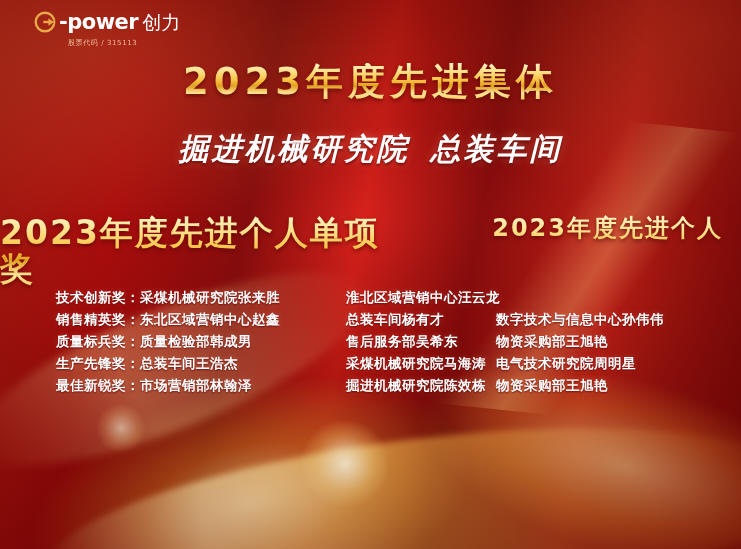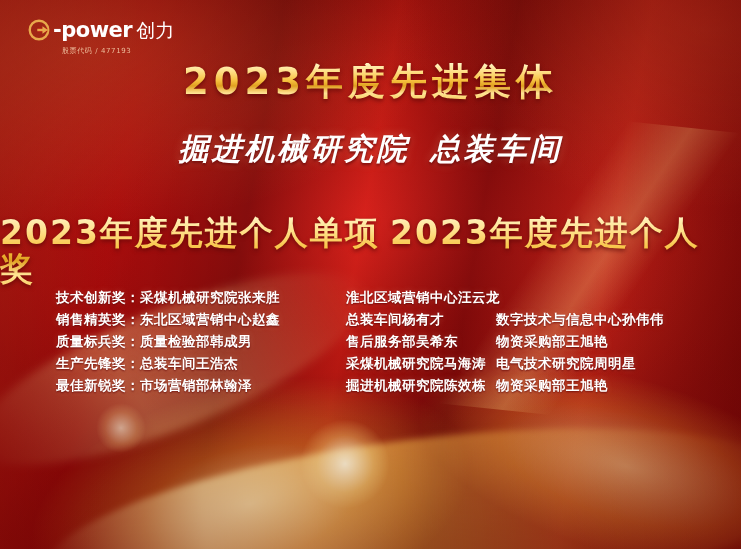--- a/index.html
+++ b/index.html
@@ -37,21 +37,21 @@
       background:linear-gradient(80deg, rgba(255,220,140,0) 0%, rgba(255,215,140,.40) 40%, rgba(255,180,70,0) 100%);
       transform:rotate(-22deg);border-radius:50%;filter:blur(4px);}
   .streak{position:absolute;right:-30px;top:120px;width:330px;height:300px;mix-blend-mode:screen;
       background:linear-gradient(118deg, rgba(255,200,110,0) 35%, rgba(255,205,120,.30) 48%, rgba(255,180,80,0) 58%);
       transform:rotate(6deg);pointer-events:none;}
   .sparkle{position:absolute;pointer-events:none;mix-blend-mode:screen;
       background:radial-gradient(circle, rgba(255,245,210,.95) 0%, rgba(255,200,110,.35) 45%, rgba(255,180,60,0) 70%);
       border-radius:50%;}
 
   
-  .logo{position:absolute;left:28px;top:11px;width:200px;margin-top:8px;}
+  .logo{position:absolute;left:34px;top:11px;width:200px;}
   .logo-row{display:flex;align-items:center;gap:3px;}
   .logo-mark{width:22px;height:22px;flex:0 0 auto;}
   .logo-word{font-family:"DejaVu Sans","Liberation Sans",sans-serif;font-weight:bold;font-size:21px;
     letter-spacing:-.5px;color:#ffffff;line-height:1;}
   .logo-cn{font-family:"DejaVu Sans",sans-serif;font-weight:normal;font-size:19px;color:#ffffff;line-height:1;margin-left:1px;}
   .logo-sub{margin-top:5px;margin-left:34px;font-size:7px;color:#f3c9a6;letter-spacing:.6px;opacity:.92;}
 
   
   .gold{
     background:linear-gradient(180deg,#fff4c4 0%,#ffe08a 22%,#f6c03e 48%,#e0a020 62%,#ffe394 82%,#f8cd62 100%);
@@ -67,21 +67,21 @@
   .title-main{position:absolute;left:0;right:0;top:63px;text-align:center;
     font-size:37px;font-weight:bold;letter-spacing:5px;line-height:1;
     font-family:"DejaVu Sans",sans-serif;}
   .title-sub{position:absolute;left:0;right:0;top:136px;text-align:center;
     font-size:30px;font-weight:bold;letter-spacing:3px;line-height:1;
     font-family:Liberation Mono, monospace;font-style:italic;}
 
   .heads{position:absolute;left:0;right:0;top:215px;display:flex;}
   .head-l{flex:0 0 390px;text-align:left;font-size:33px;font-weight:bold;letter-spacing:2px;
     font-family:"DejaVu Sans",sans-serif;line-height:1.1;}
-  .head-r{flex:1;text-align:left;font-size:33px;font-weight:bold;letter-spacing:2px;
+  .head-r{flex:1;text-align:right;font-size:24px;font-weight:bold;letter-spacing:2px;
     font-family:"DejaVu Sans",sans-serif;line-height:1.1;padding-right:18px;}
 
   
   .lists{position:absolute;left:0;right:0;top:286px;display:flex;}
   .col-left{flex:0 0 340px;padding-left:56px;box-sizing:border-box;}
   .col-right{flex:1;padding-left:6px;box-sizing:border-box;}
   .entry{
     font-size:13.5px;font-weight:bold;line-height:22px;white-space:nowrap;
     font-family:"DejaVu Serif","DejaVu Sans",serif;
     color:#ffffff;text-shadow:0 1px 2px rgba(95,4,4,.85),0 0 6px rgba(255,170,140,.25);
@@ -116,21 +116,21 @@
         <svg viewBox="0 0 32 32" width="22" height="22" aria-hidden="true">
           <circle cx="16" cy="16" r="13.5" fill="none" stroke="#e8a94b" stroke-width="3.4"></circle>
           <rect x="14" y="13" width="14" height="6" fill="#b8120f"></rect>
           <rect x="13.5" y="14.2" width="9" height="3.6" fill="#e8a94b"></rect>
           <polygon points="21,10.5 29,16 21,21.5" fill="#e8a94b"></polygon>
         </svg>
       </span>
       <span class="logo-word">-power</span>
       <span class="logo-cn">创力</span>
     </div>
-    <div class="logo-sub">股票代码 / 477193</div>
+    <div class="logo-sub">股票代码 / 315113</div>
   </div>
 
   <div class="title-main gold">2023年度先进集体</div>
 
   <div class="title-sub white-sh">掘进机械研究院    总装车间</div>
 
   <div class="heads">
     <div class="head-l gold">2023年度先进个人单项奖</div>
     <div class="head-r gold">2023年度先进个人</div>
   </div>

